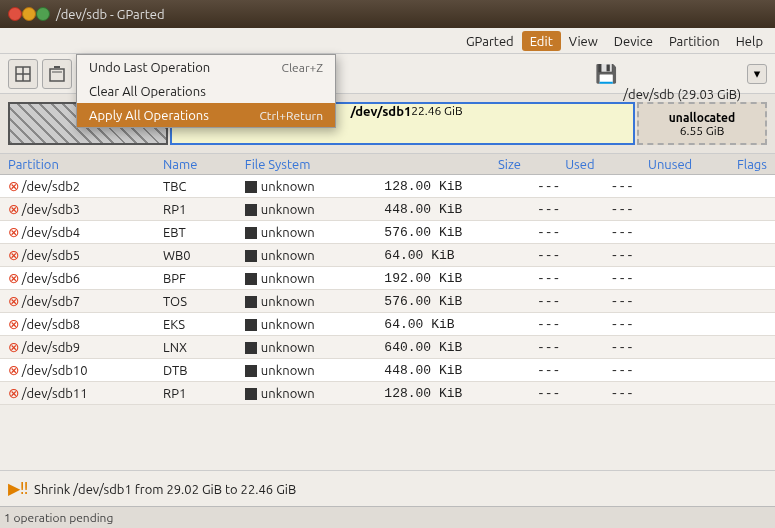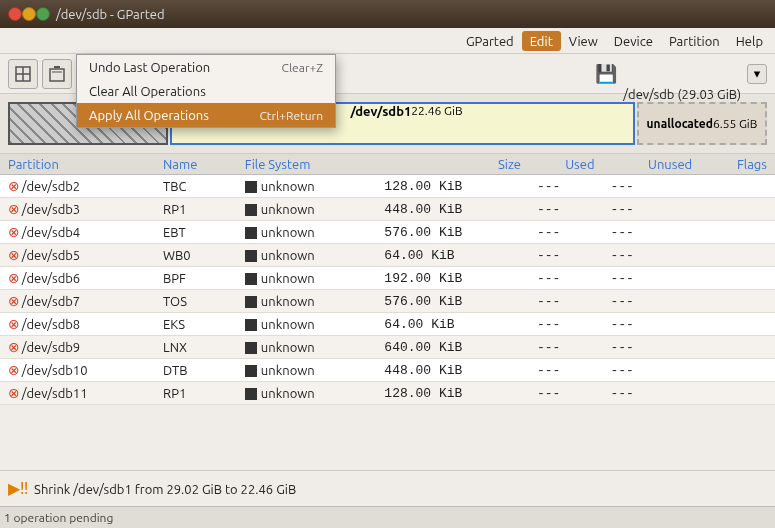--- a/index.html
+++ b/index.html
@@ -161,21 +161,21 @@
       justify-content: center;
       padding-left: 8px;
     }
     #disk-sdb1-label { font-weight: bold; font-size: 13px; }
     #disk-sdb1-size  { font-size: 12px; }
     #disk-unalloc {
       width: 130px;
       background: #e0d8cc;
       border: 2px dashed #aaa;
       display: flex;
-      flex-direction: row;
+      flex-direction: column;
       justify-content: center;
       align-items: center;
       flex-shrink: 0;
     }
     #disk-unalloc-label { font-size: 12px; font-weight: bold; }
     #disk-unalloc-size  { font-size: 12px; }
     table {
       width: 100%;
       border-collapse: collapse;
     }

